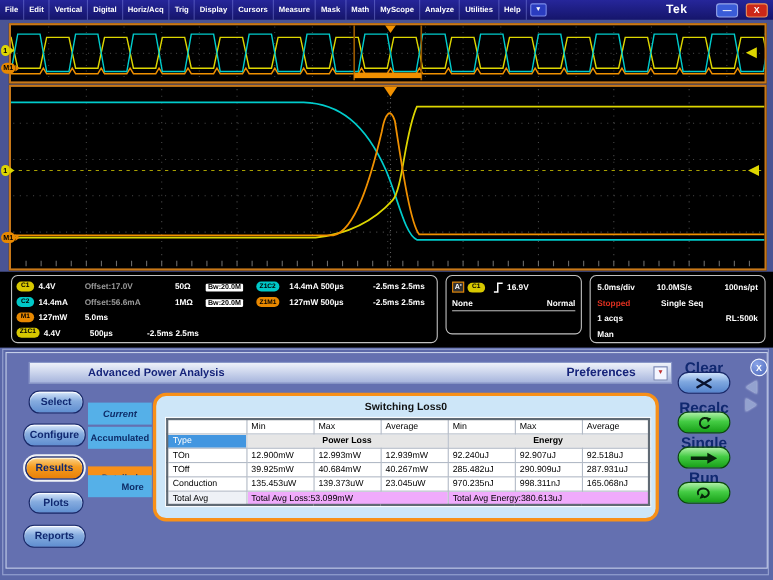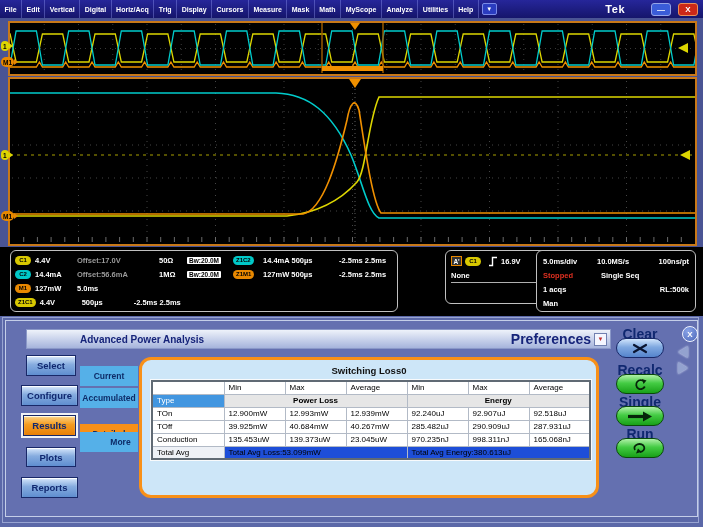--- a/index.html
+++ b/index.html
@@ -34,21 +34,21 @@
     z-index:6; padding:0 2px; }
   .marker::after { content:''; position:absolute; right:-4px; top:2px;
     border-top:3px solid transparent; border-bottom:3px solid transparent; border-left:4px solid #ddd600; }
   .marker-y { background:#ddd600; } .marker-y::after { border-left-color:#ddd600; }
   .marker-o { background:#e88800; } .marker-o::after { border-left-color:#e88800; }
   
   .readout-bar { position:absolute; left:0; top:247px; width:703px; height:69px; background:#000; color:#fff; }
   .ro-panel { position:absolute; border:1px solid #c0c0c0; border-radius:6px; background:#000;
     font-size:7.5px; font-weight:bold; padding:2px 4px; }
   .ro-left  { left:10px;  top:3px; width:388px; height:62px; }
-  .ro-trig  { left:405px; top:3px; width:124px; height:54px; padding:3px 5px;margin-left:40px; }
+  .ro-trig  { left:405px; top:3px; width:124px; height:54px; padding:3px 5px; }
   .ro-horiz { left:536px; top:3px; width:160px; height:62px; padding:3px 6px; }
   .ro-row { display:flex; align-items:center; height:14px; white-space:nowrap; }
   .badge { height:9px; border-radius:5px; color:#000; font-size:6px; font-weight:bold;
     padding:0 3px; display:inline-flex; align-items:center; justify-content:center;
     margin-right:4px; min-width:16px; }
   .bdg-y { background:#d8c800; } .bdg-c { background:#00c8c8; } .bdg-o { background:#e88800; }
   .col-val { width:42px; } .col-ofs { width:82px; color:#9a9a9a; } .col-imp { width:28px; }
   .col-bw  { width:46px; } .col-b2 { width:30px; } .col-v2 { width:76px; } .col-win { flex:1; }
   .col-scale { width:52px; }
   .bw-box { background:#fff; color:#000; font-size:6.5px; padding:0 2px; border-radius:1px; }
@@ -62,47 +62,47 @@
   
   .bottom-frame { position:absolute; left:2px; top:317px; width:697px; height:206px;
     border:1px solid #98a4d2; }
   .apa { position:absolute; left:5px; top:320px; width:693px; height:197px; background:#6470b0;
     border:1px solid #c4cee8; box-shadow:inset 1px 1px 0 #8ema; }
   .apa-title-bar { position:absolute; left:20px; top:8px; width:585px; height:20px;
     background:linear-gradient(180deg,#eef2fa 0%,#c6d0ea 55%,#a6b4dc 100%);
     border:1px solid #8a98c8; display:flex; align-items:center;padding-left:40px; }
   .apa-title { font-size:10px; font-weight:bold; color:#16247a; margin-left:13px; }
   .apa-prefs { margin-left:auto; display:flex; align-items:center; margin-right:3px; }
-  .apa-prefs-label { font-size:14px; font-weight:bold; color:#16247a; margin-right:3px; }
+  .apa-prefs-label { font-size:11px; font-weight:bold; color:#16247a; margin-right:16px; }
   .apa-prefs-drop { width:13px; height:13px; background:#f4f6ff; border:1px solid #7080b0;
     color:#c03030; font-size:6px; display:flex; align-items:center; justify-content:center; }
-  .nav-btn { position:absolute; border-radius:0; border:1px solid #182868; color:#102870;
+  .nav-btn { position:absolute; border-radius:10px; border:1px solid #182868; color:#102870;
     font-size:9.5px; font-weight:bold; display:flex; align-items:center; justify-content:center;
     background:linear-gradient(180deg,#d8e8fc 0%,#86acdf 45%,#5f8ed0 100%);
     box-shadow:inset 0 1px 1px #fff;text-align:center; }
   .nav-sel { background:linear-gradient(180deg,#fcd488 0%,#f49c20 45%,#e88008 100%);
     box-shadow:0 0 0 2px #f0f2f6, inset 0 1px 1px #ffe; }
   .tab { position:absolute; left:74px; width:58px; height:20px; background:#55b0e8;
     color:#0e2c68; font-size:8.5px; font-weight:bold; display:flex; align-items:center;
     justify-content:center; }
   .tab-sel { background:#f89018; }
-  .apa-panel { position:absolute; left:133px; top:36px; width:460px; height:141px;
+  .apa-panel { position:absolute; left:133px; top:36px; width:460px; height:117px;
     background:#cde6f8; border:3px solid #f89018; border-radius:12px; }
   .panel-title { position:absolute; left:0; top:5px; width:100%; text-align:center;
     font-size:9.5px; font-weight:bold; color:#111; }
   .results-table { position:absolute; left:9px; top:20px; border-collapse:collapse;
     font-size:8px; color:#000; background:#fff; border:2px solid #606a74;
     box-shadow:0 0 0 1px #f8fafc; table-layout:fixed; }
   .results-table td, .results-table th { border:1px solid #b2bac6; padding:1px 4px;
     height:13px; text-align:left; font-weight:normal; overflow:hidden; white-space:nowrap; }
   .th-type { background:#4296e0; color:#fff; font-weight:bold; }
   .th-group { background:#e6e6e6; text-align:center !important; font-weight:bold !important; }
   .row-label { }
   .total-label { font-weight:bold; background:#eef1f6; }
-  .total-cell { background:#1d4ed8; font-weight:bold; text-align:right; }
+  .total-cell { background:#f0abfc; font-weight:bold; text-align:right; }
   .ctl-label { position:absolute; width:56px; text-align:center; font-size:14px;
     font-weight:bold; color:#102870; left:606px; }
   .ctl-btn { position:absolute; left:610px; width:48px; height:20px; border-radius:10px;
     display:flex; align-items:center; justify-content:center; }
   .ctl-blue { border:1px solid #182868; background:linear-gradient(180deg,#d0e4fc 0%,#7fa8e0 45%,#5584cc 100%); }
   .ctl-green { border:1px solid #0a4a0a; background:linear-gradient(180deg,#b0f0a8 0%,#44cc44 45%,#18a018 100%); }
   .apa-close { position:absolute; left:676px; top:5px; width:16px; height:16px; border-radius:50%;
     background:radial-gradient(circle at 35% 30%,#8aa4e8,#4a66b8); border:1px solid #f0f4ff;
     color:#fff; font-size:8px; font-weight:bold; display:flex; align-items:center; justify-content:center; }
   .apa-arrow { position:absolute; left:672px; width:0; height:0; }
@@ -336,21 +336,21 @@
       <span class="apa-prefs-drop">▼</span>
     </span>
   </div>
 
   <div class="nav-btn" style="left:20px; top:34px; width:50px; height:21px;">Select</div>
   <div class="nav-btn" style="left:15px; top:64px; width:57px; height:21px;">Configure</div>
   <div class="nav-btn nav-sel" style="left:17px; top:94px; width:53px; height:21px;">Results</div>
   <div class="nav-btn" style="left:20px; top:126px; width:50px; height:20px;">Plots</div>
   <div class="nav-btn" style="left:15px; top:156px; width:57px; height:21px;">Reports</div>
 
-  <div class="tab" style="top:45px;">Current</div>
+  <div class="tab" style="top:45px;font-style:italic;">Current</div>
   <div class="tab" style="top:67px;">Accumulated</div>
   <div class="tab tab-sel" style="top:103px;">Detailed</div>
   <div class="tab" style="top:111px;padding-left:23px;">More</div>
 
   <div class="apa-panel">
     <div class="panel-title">Switching Loss0</div>
     <table class="results-table">
       <colgroup>
           <col style="width:72px;">
           <col style="width:61px;">

